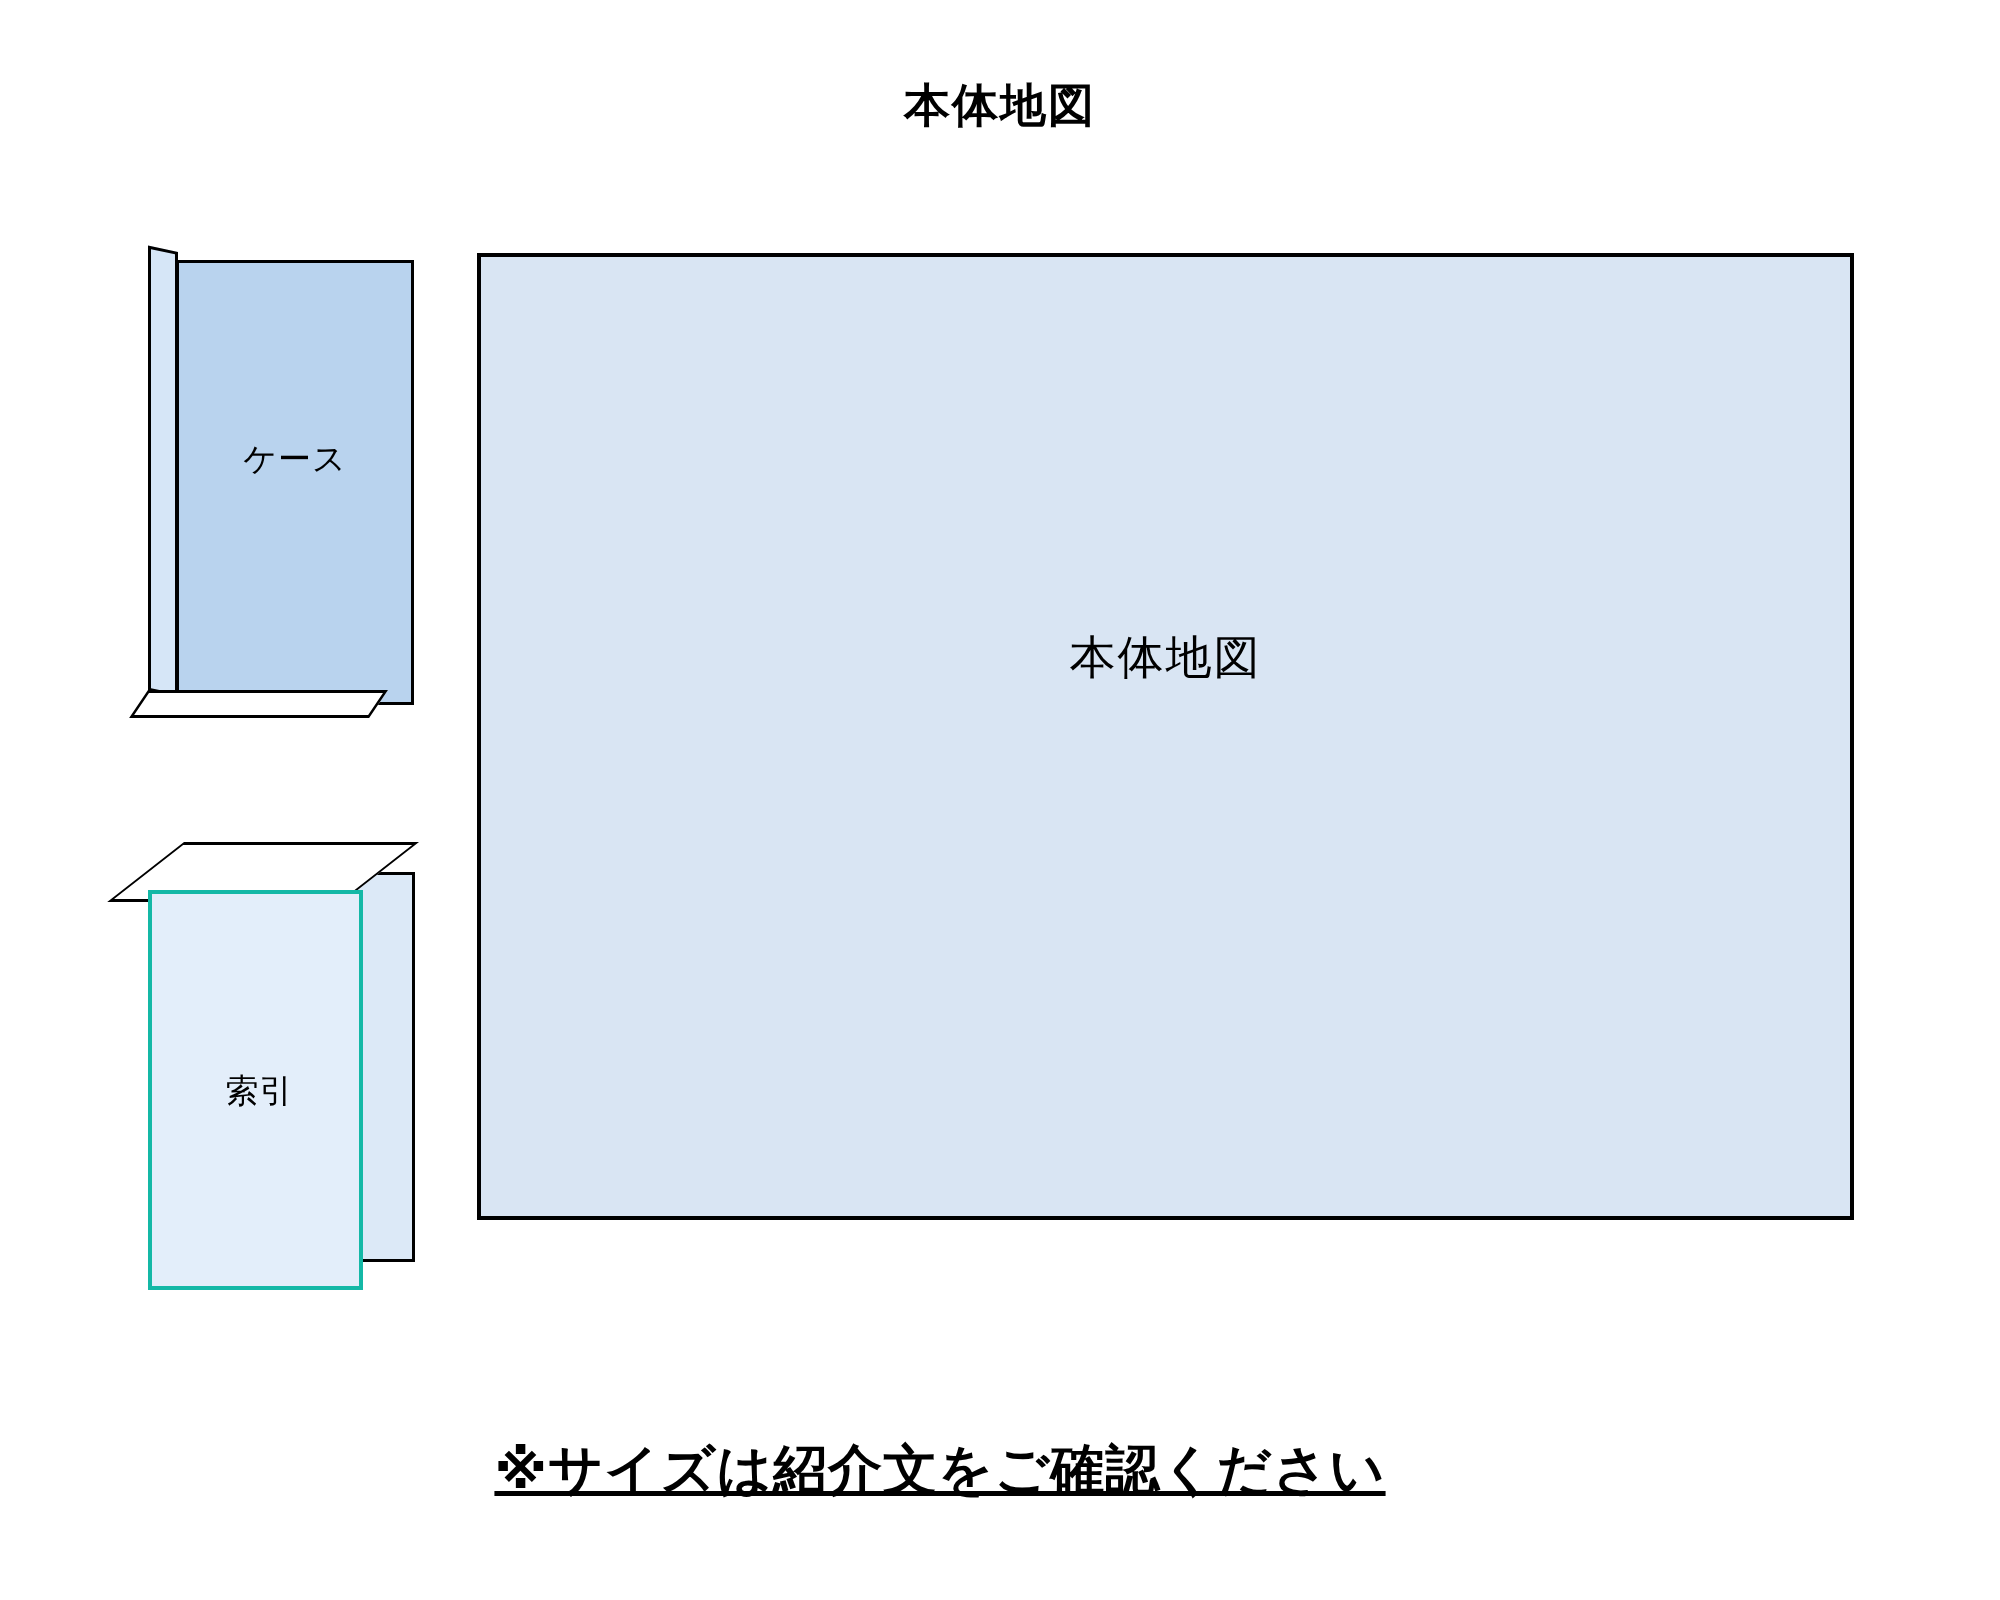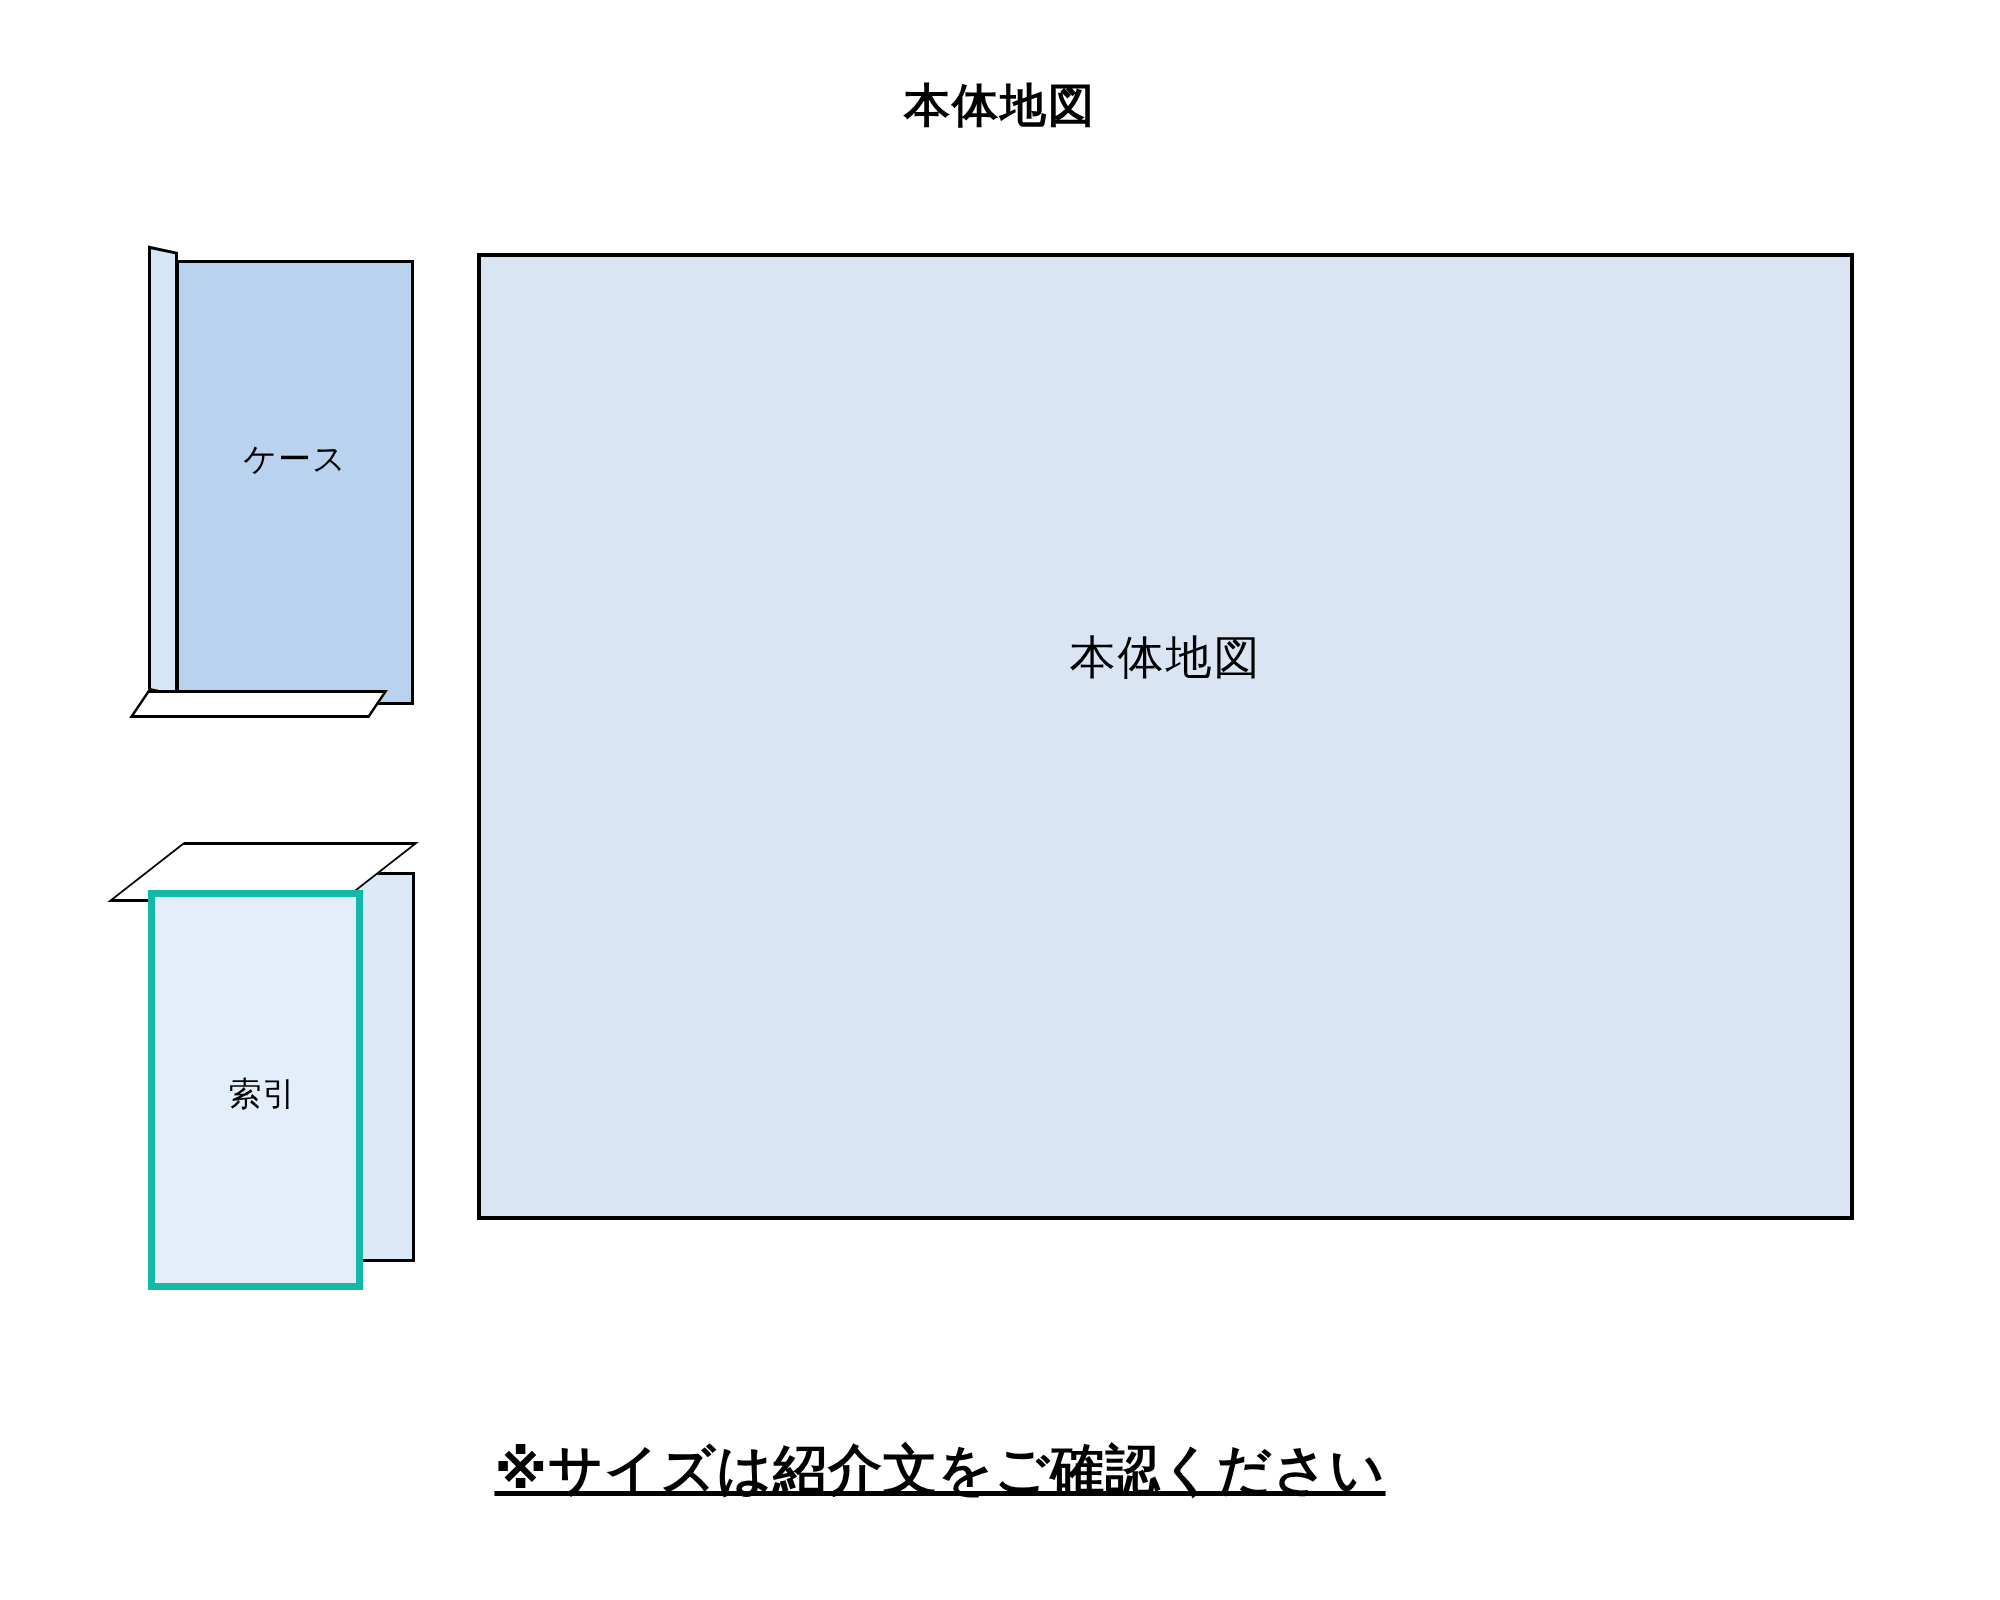--- a/index.html
+++ b/index.html
@@ -111,21 +111,21 @@
     transform: skewX(-52deg);
     transform-origin: top left;
   }
   #index-front-panel {
     position: absolute;
     left: 0px;
     top: 48px;
     width: 215px;
     height: 400px;
     background: #e3eefa;
-    border: 7px solid #14b8a6;
+    border: 4px solid #14b8a6;
     box-sizing: border-box;
   }
   #index-label {
     position: absolute;
     left: 0px;
     top: 175px;
     width: 215px;
     text-align: center;
     font-size: 33px;
     letter-spacing: 1px;

